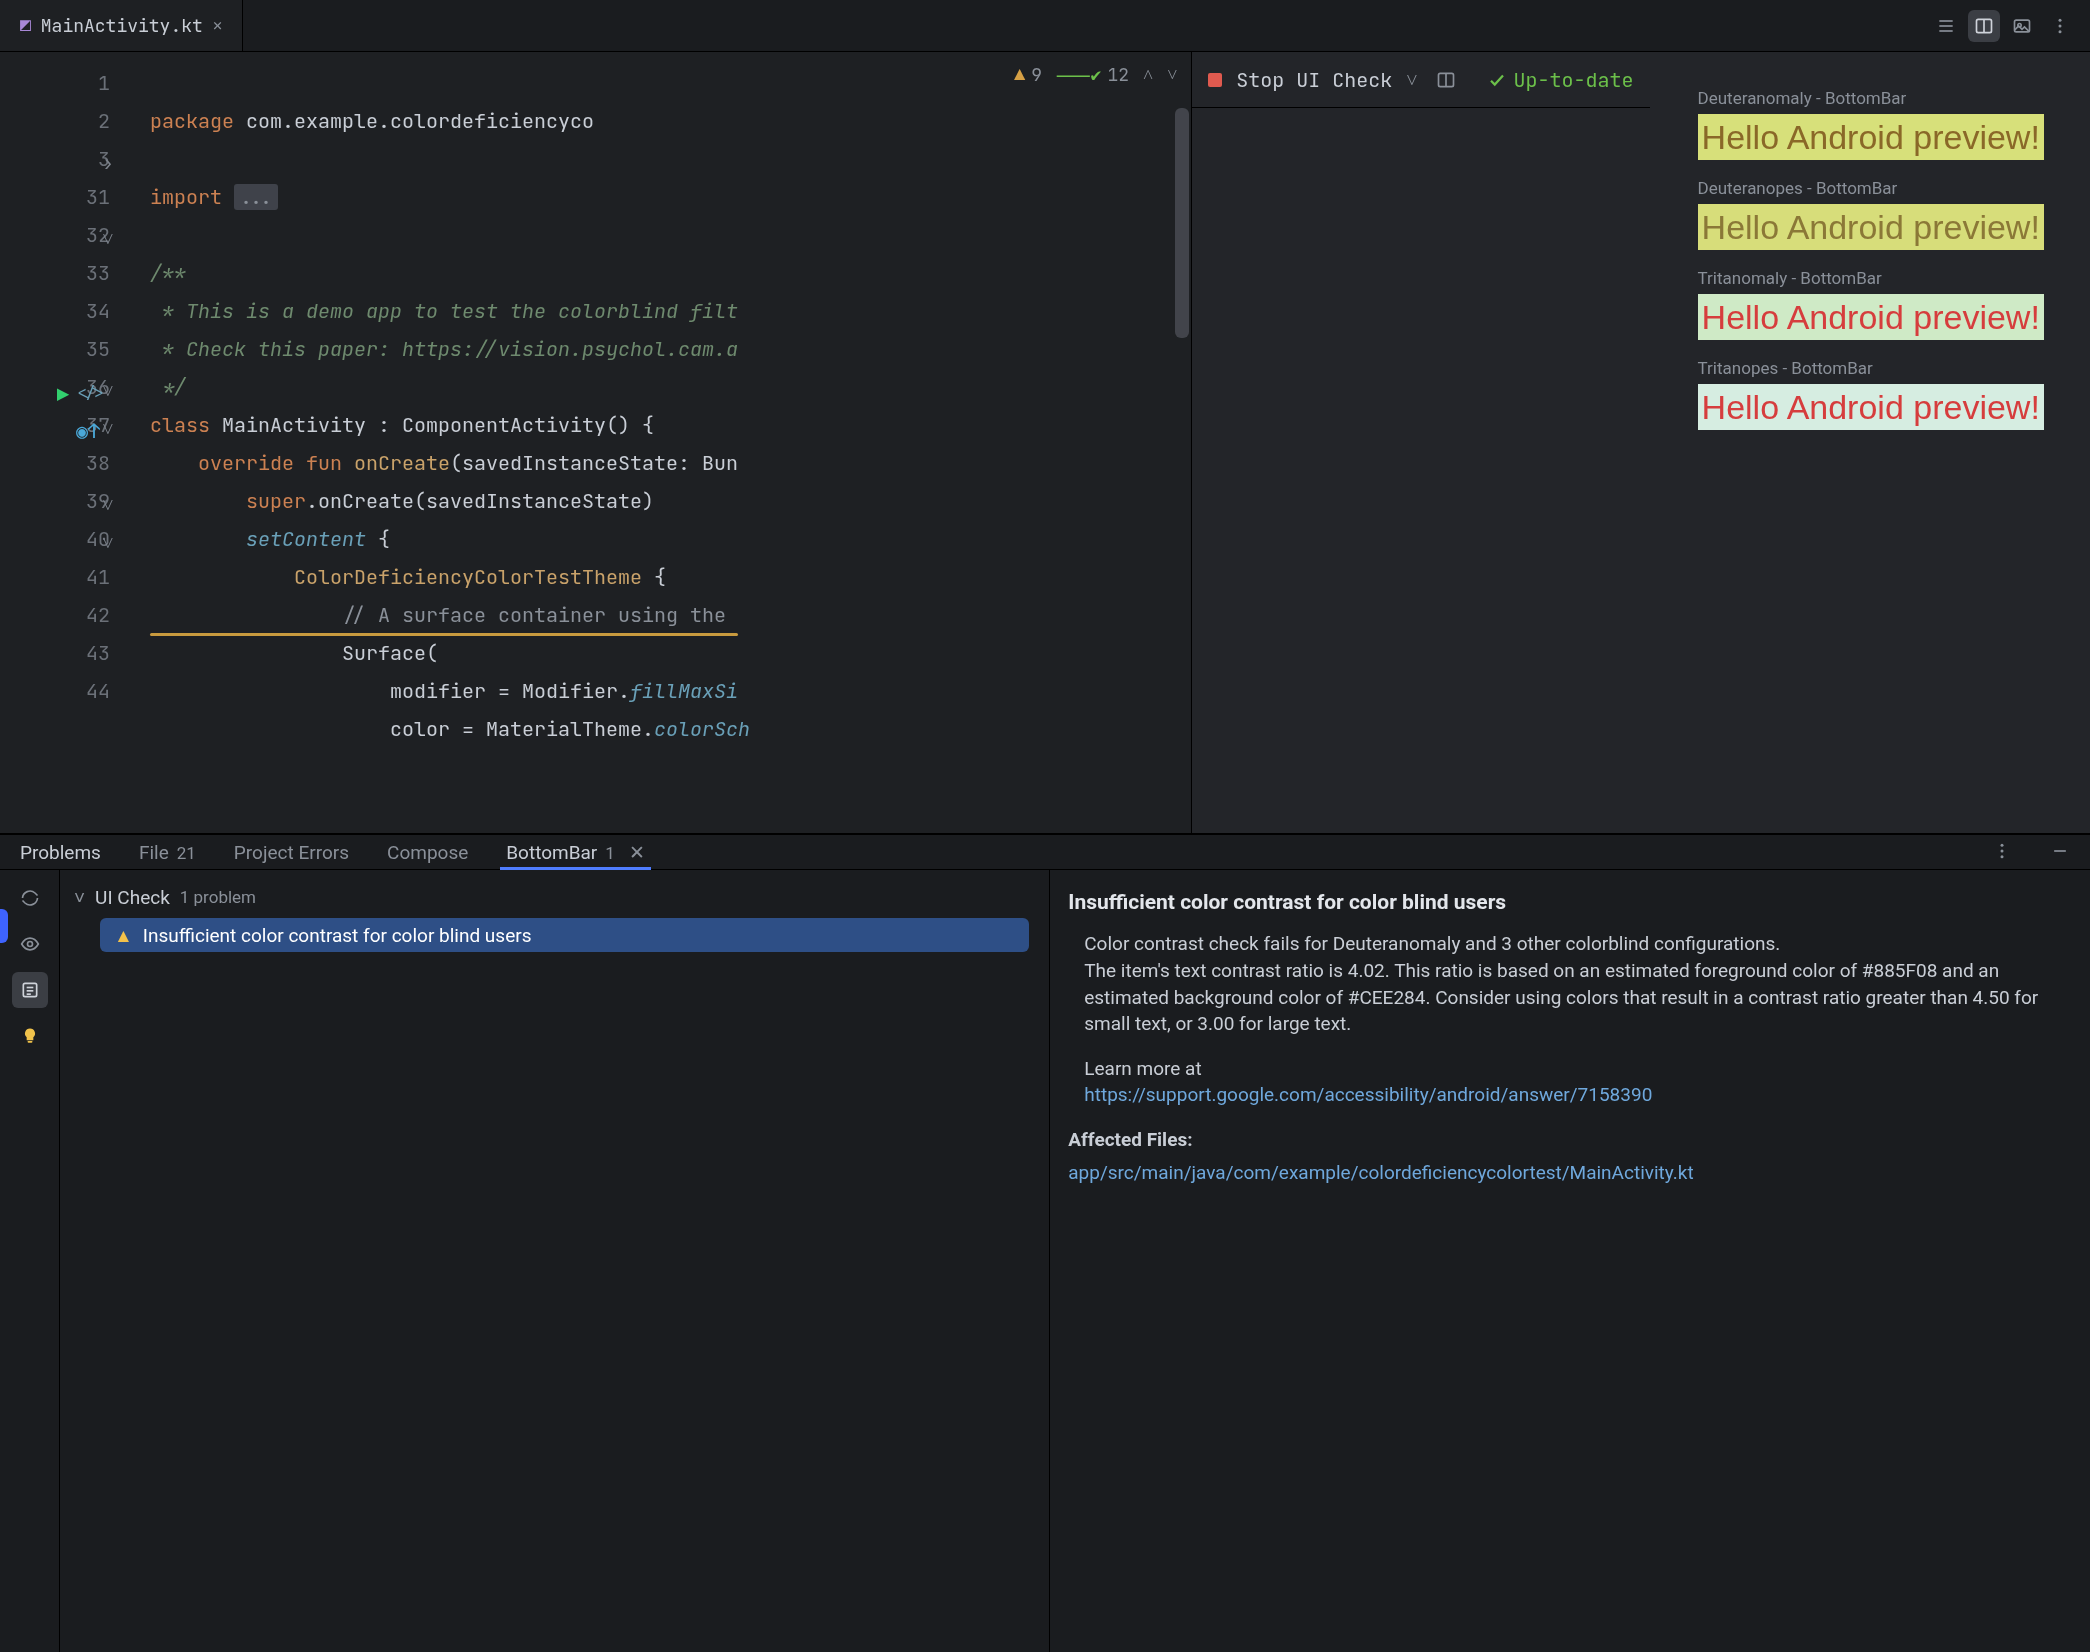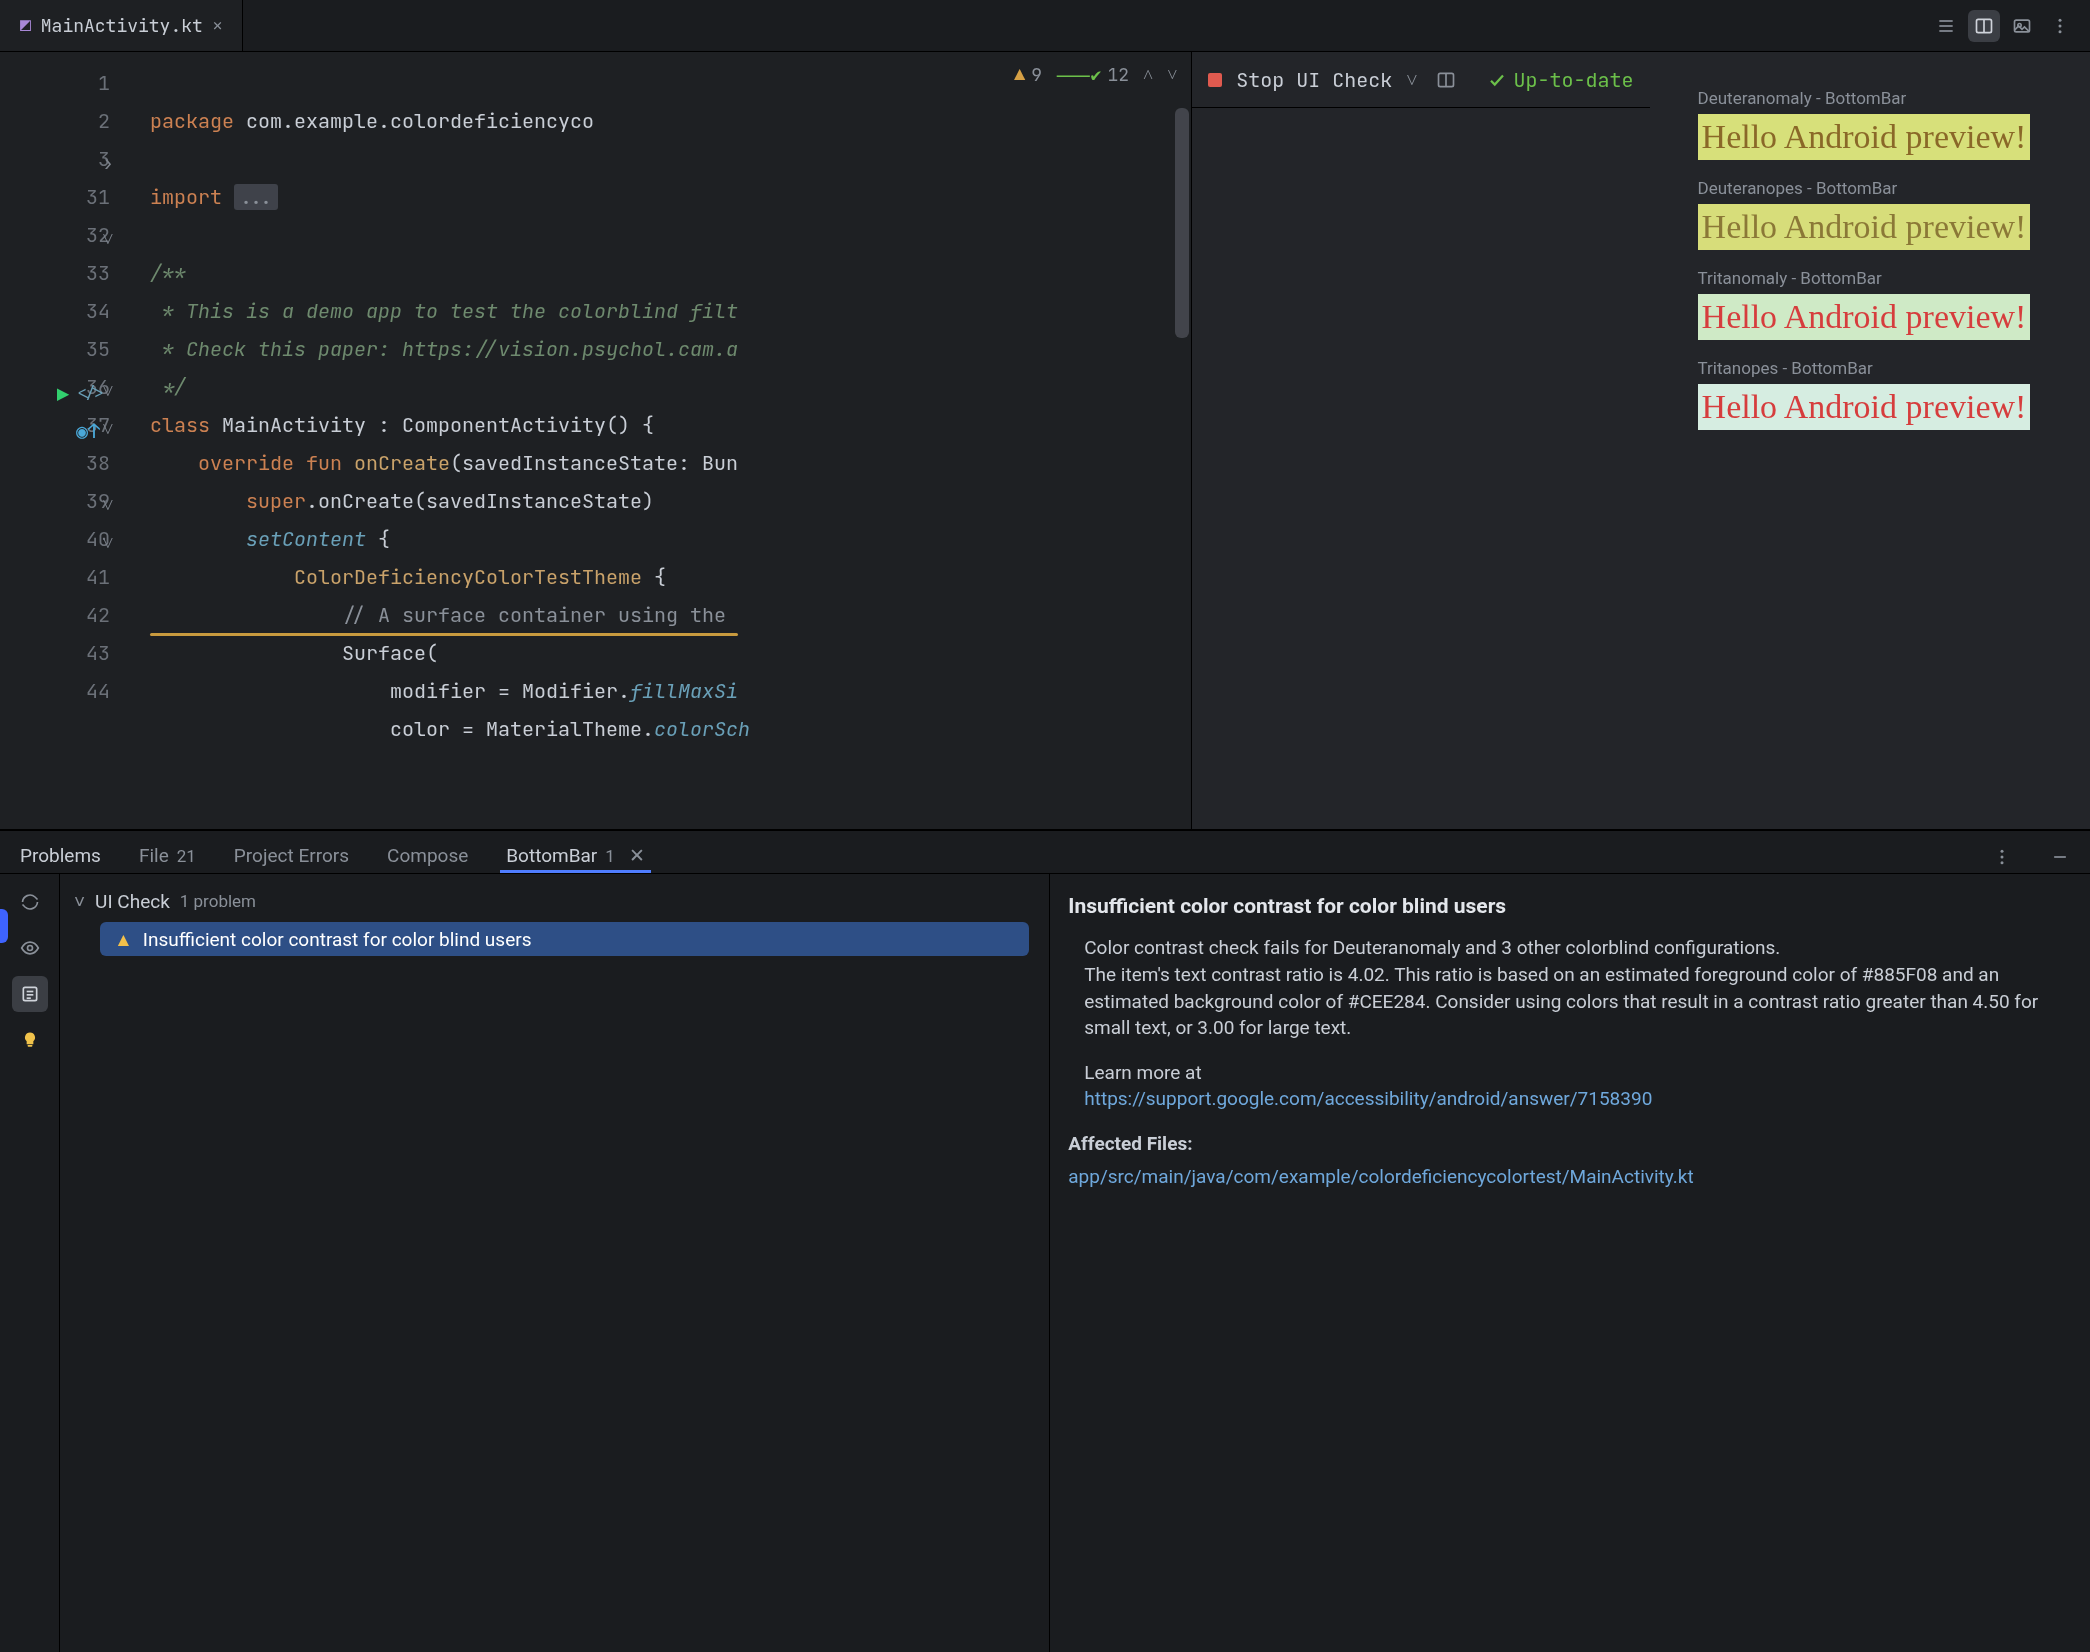--- a/index.html
+++ b/index.html
@@ -60,23 +60,23 @@
   .fold{position:absolute;color:#7d838c;width:24px;text-align:center;left:96px}
   
   .preview{background:#232529;display:flex;flex-direction:row;border-left:1px solid #000;min-width:0}
   .prev-top{display:flex;align-items:center;height:56px;padding:0 16px;border-bottom:1px solid #000;gap:14px}
   .redsq{width:14px;height:14px;background:#e05a4f;border-radius:2px}
   .prev-title{color:var(--text);font-size:20px}
   .prev-top .spacer{flex:1}
   .ok{color:#6cc04a;display:flex;align-items:center;gap:8px}
   .prev-body{flex:1;overflow:auto;padding:18px 18px 30px 48px}
   .pv-label{color:var(--dim);font-size:17px;font-family:-apple-system,Segoe UI,Roboto,sans-serif;margin:18px 0 6px}
-  .pv-box{display:inline-block;font-family:Liberation Serif, serif;font-size:34px;font-weight:500;line-height:1;padding:6px 4px}
-  
-  .bottom-tabs{display:flex;align-items:flex-end;background:var(--panel);height:44px;padding:0 14px;border-top:1px solid #000;border-bottom:1px solid #000;gap:26px;font-size:19px;font-family:-apple-system,Segoe UI,Roboto,sans-serif}
+  .pv-box{display:inline-block;font-family:Liberation Sans, sans-serif;font-size:34px;font-weight:500;line-height:1;padding:6px 4px}
+  
+  .bottom-tabs{display:flex;align-items:flex-start;background:var(--panel);height:36px;padding:0 14px;border-top:1px solid #000;border-bottom:1px solid #000;gap:26px;font-size:19px;font-family:-apple-system,Segoe UI,Roboto,sans-serif}
   .bt-tab{color:var(--dim);display:flex;align-items:center;gap:8px;padding:6px 6px;}
   .bt-tab.current{color:var(--text);border-bottom:3px solid var(--accent);padding-bottom:3px}
   .bt-tab.first{color:var(--text)}
   .bt-tab .count{color:var(--dim);font-size:17px}
   .bt-tab .x{color:var(--dim);margin-left:6px}
   .bottom-tabs .spacer{flex:1}
   
   .panel{display:grid;grid-template-columns:60px 1fr 1.05fr;background:var(--panel);min-height:0}
   .panel-rail{display:flex;flex-direction:column;align-items:center;padding:10px 0;gap:10px;border-right:1px solid #000}
   .panel-rail .icon-btn{width:36px;height:36px}

